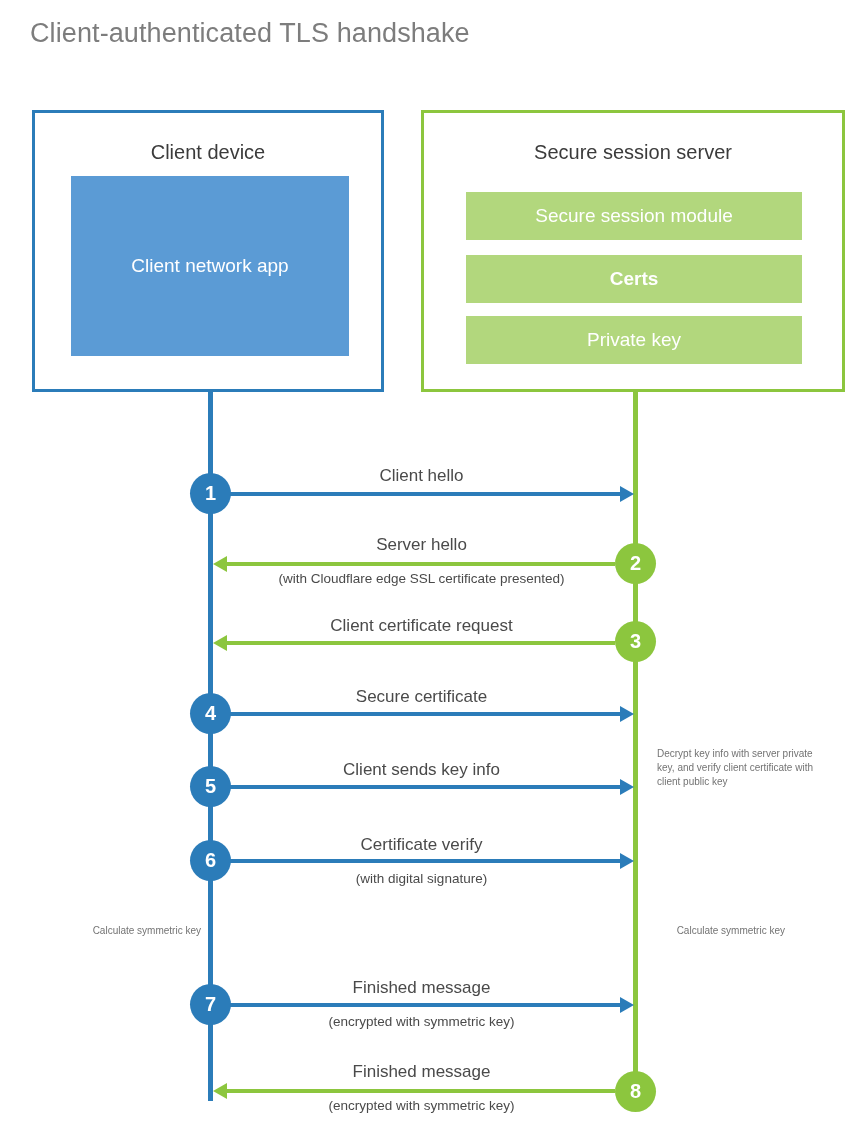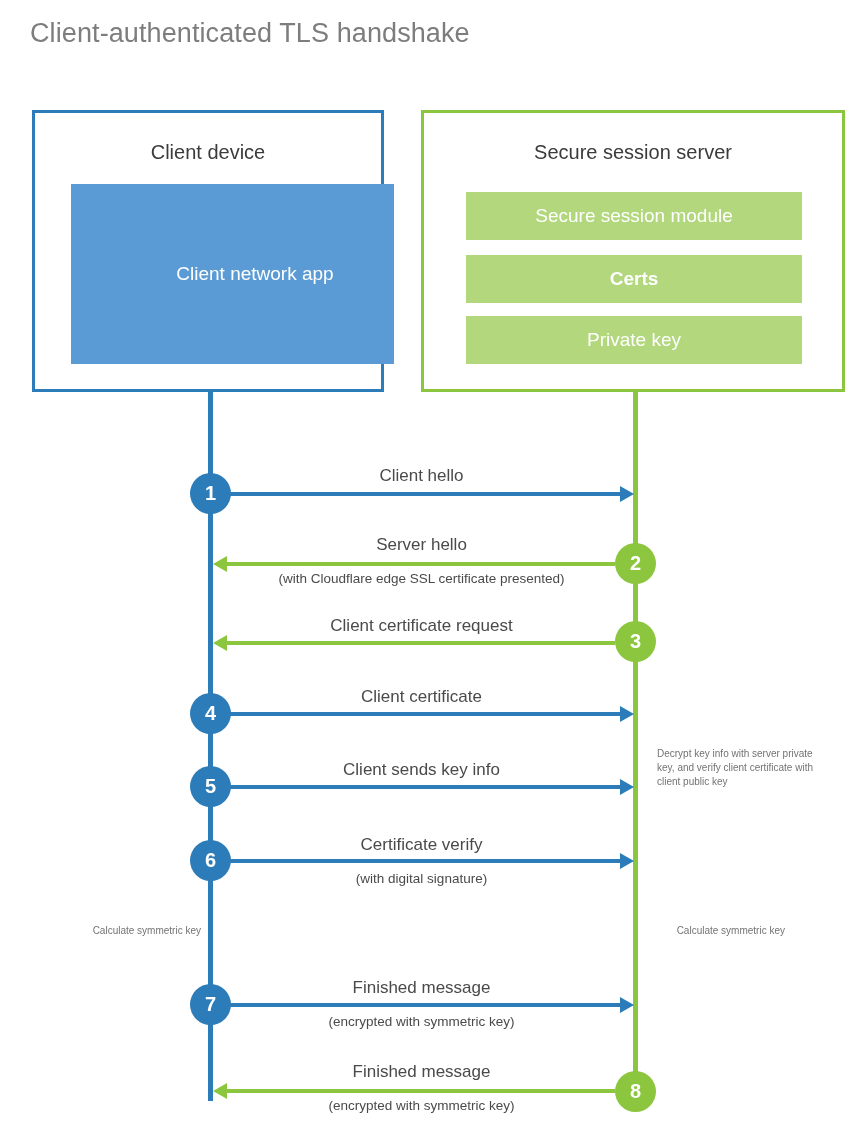--- a/index.html
+++ b/index.html
@@ -59,32 +59,31 @@
     top: 28px;
     text-align: center;
     font-size: 20px;
     font-weight: normal;
     color: #3b3b3b;
   }
 
   .client-app {
     position: absolute;
     left: 36px;
-    top: 71px;
+    top: 63px;
     width: 278px;
     height: 180px;
     background: #5b9bd5;
     color: #ffffff;
     font-size: 19px;
     display: flex;
     align-items: center;
     justify-content: center;
     text-align: center;
     line-height: 1.35;
-    padding-left: 45px;
   }
 
   .server-bar {
     position: absolute;
     left: 42px;
     width: 336px;
     height: 48px;
     background: #b2d77d;
     color: #ffffff;
     font-size: 19px;
@@ -217,21 +216,21 @@
   </div>
   <div class="msg-sub" style="left:210px; top:571px; width:423px;">(with Cloudflare edge SSL certificate presented)</div>
   <div class="step-circle green" style="left:615px; top:543px;">2</div>
 
   <div class="msg-main" style="left:210px; top:616px; width:423px;">Client certificate request</div>
   <div class="arrow green" style="left:226px; top:641px; width:389px;">
     <span class="arrow-head left"></span>
   </div>
   <div class="step-circle green" style="left:615px; top:621px;">3</div>
 
-  <div class="msg-main" style="left:210px; top:687px; width:423px;">Client certificate</div>
+  <div class="msg-main" style="left:210px; top:687px; width:423px;">Secure certificate</div>
   <div class="arrow blue" style="left:228px; top:712px; width:393px;">
     <span class="arrow-head right"></span>
   </div>
   <div class="step-circle blue" style="left:190px; top:693px;">4</div>
 
   <div class="msg-main" style="left:210px; top:760px; width:423px;">Client sends key info</div>
   <div class="arrow blue" style="left:228px; top:785px; width:393px;">
     <span class="arrow-head right"></span>
   </div>
   <div class="step-circle blue" style="left:190px; top:766px;">5</div>

